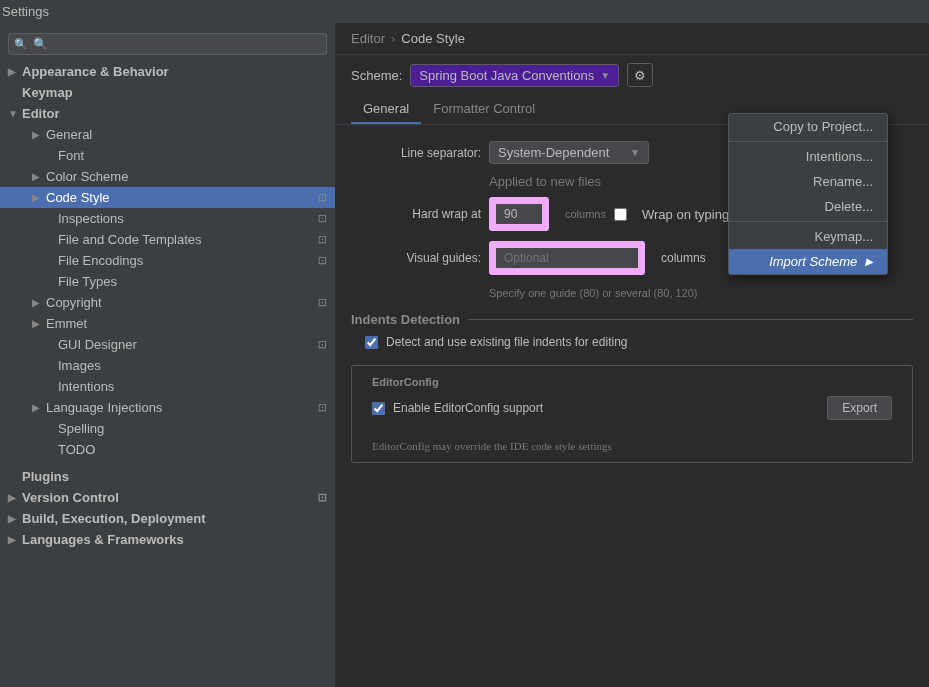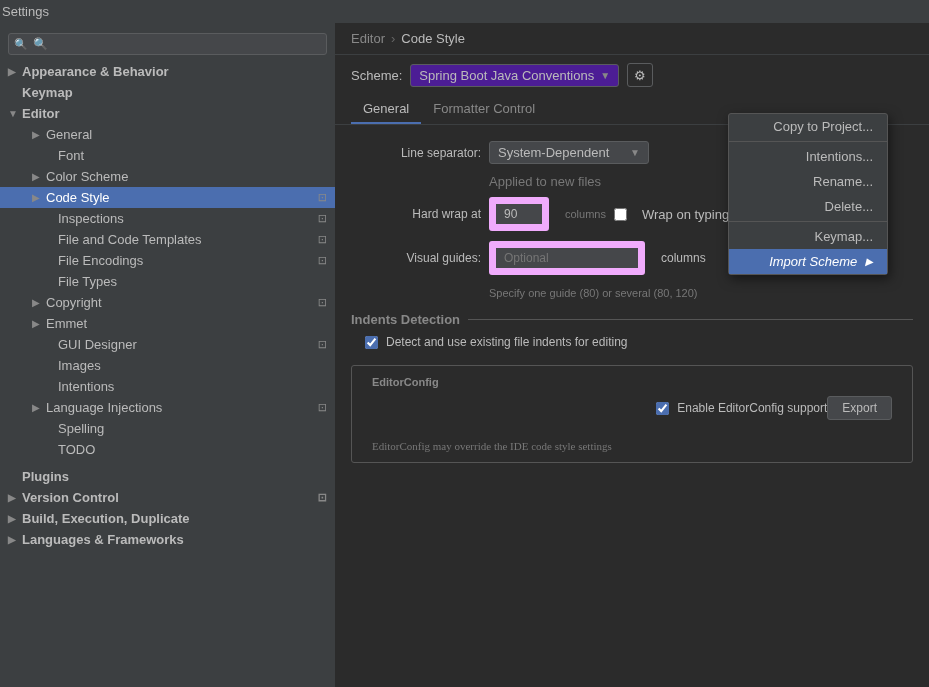--- a/index.html
+++ b/index.html
@@ -339,21 +339,21 @@
       border-radius: 3px;
       color: #bbb;
       padding: 4px 14px;
       cursor: pointer;
       font-size: 12px;
     }
 
     .editor-config-row {
       display: flex;
       align-items: center;
-      justify-content: flex-end;
+      justify-content: space-between;
       margin-bottom: 2px;
     }
 
     .editor-config-note {
       color: #777;
       font-size: 11px;
       margin-top: 20px;
       font-family: Liberation Serif, serif;
     }
 
@@ -492,21 +492,21 @@
       </div>
 
       <div class="sidebar-item indent-1 group-header">
         <span class="arrow">▶</span>
         <span class="label">Version Control</span>
         <span class="ext-icon">⊡</span>
       </div>
 
       <div class="sidebar-item indent-1 group-header">
         <span class="arrow">▶</span>
-        <span class="label">Build, Execution, Duplicate</span>
+        <span class="label">Build, Execution, Deployment</span>
       </div>
 
       <div class="sidebar-item indent-1 group-header">
         <span class="arrow">▶</span>
         <span class="label">Languages &amp; Frameworks</span>
       </div>
 
     </div>
   </div>
 

